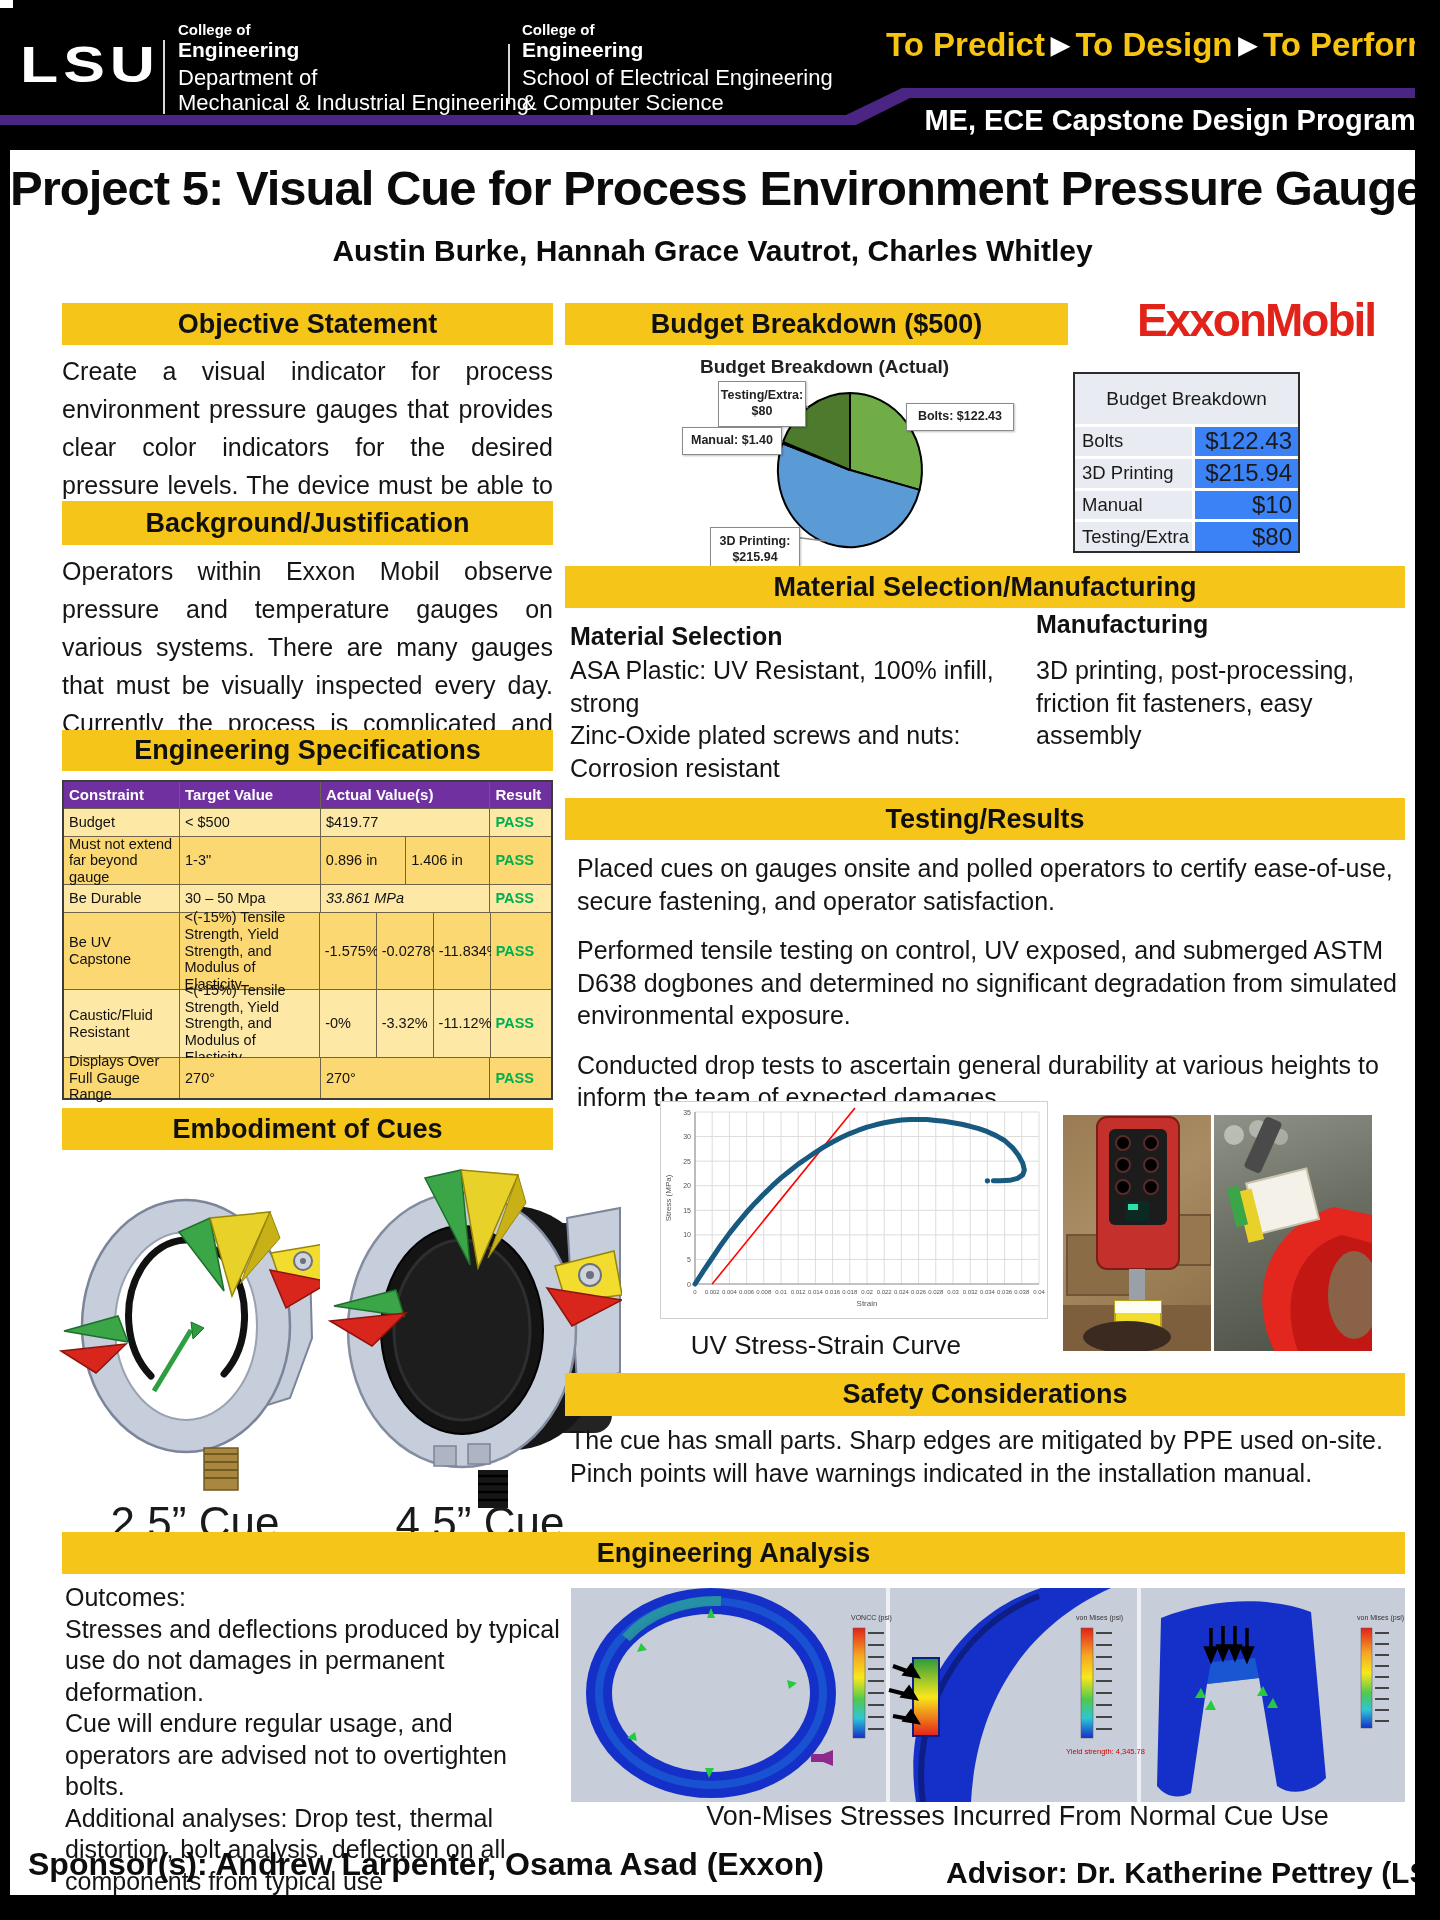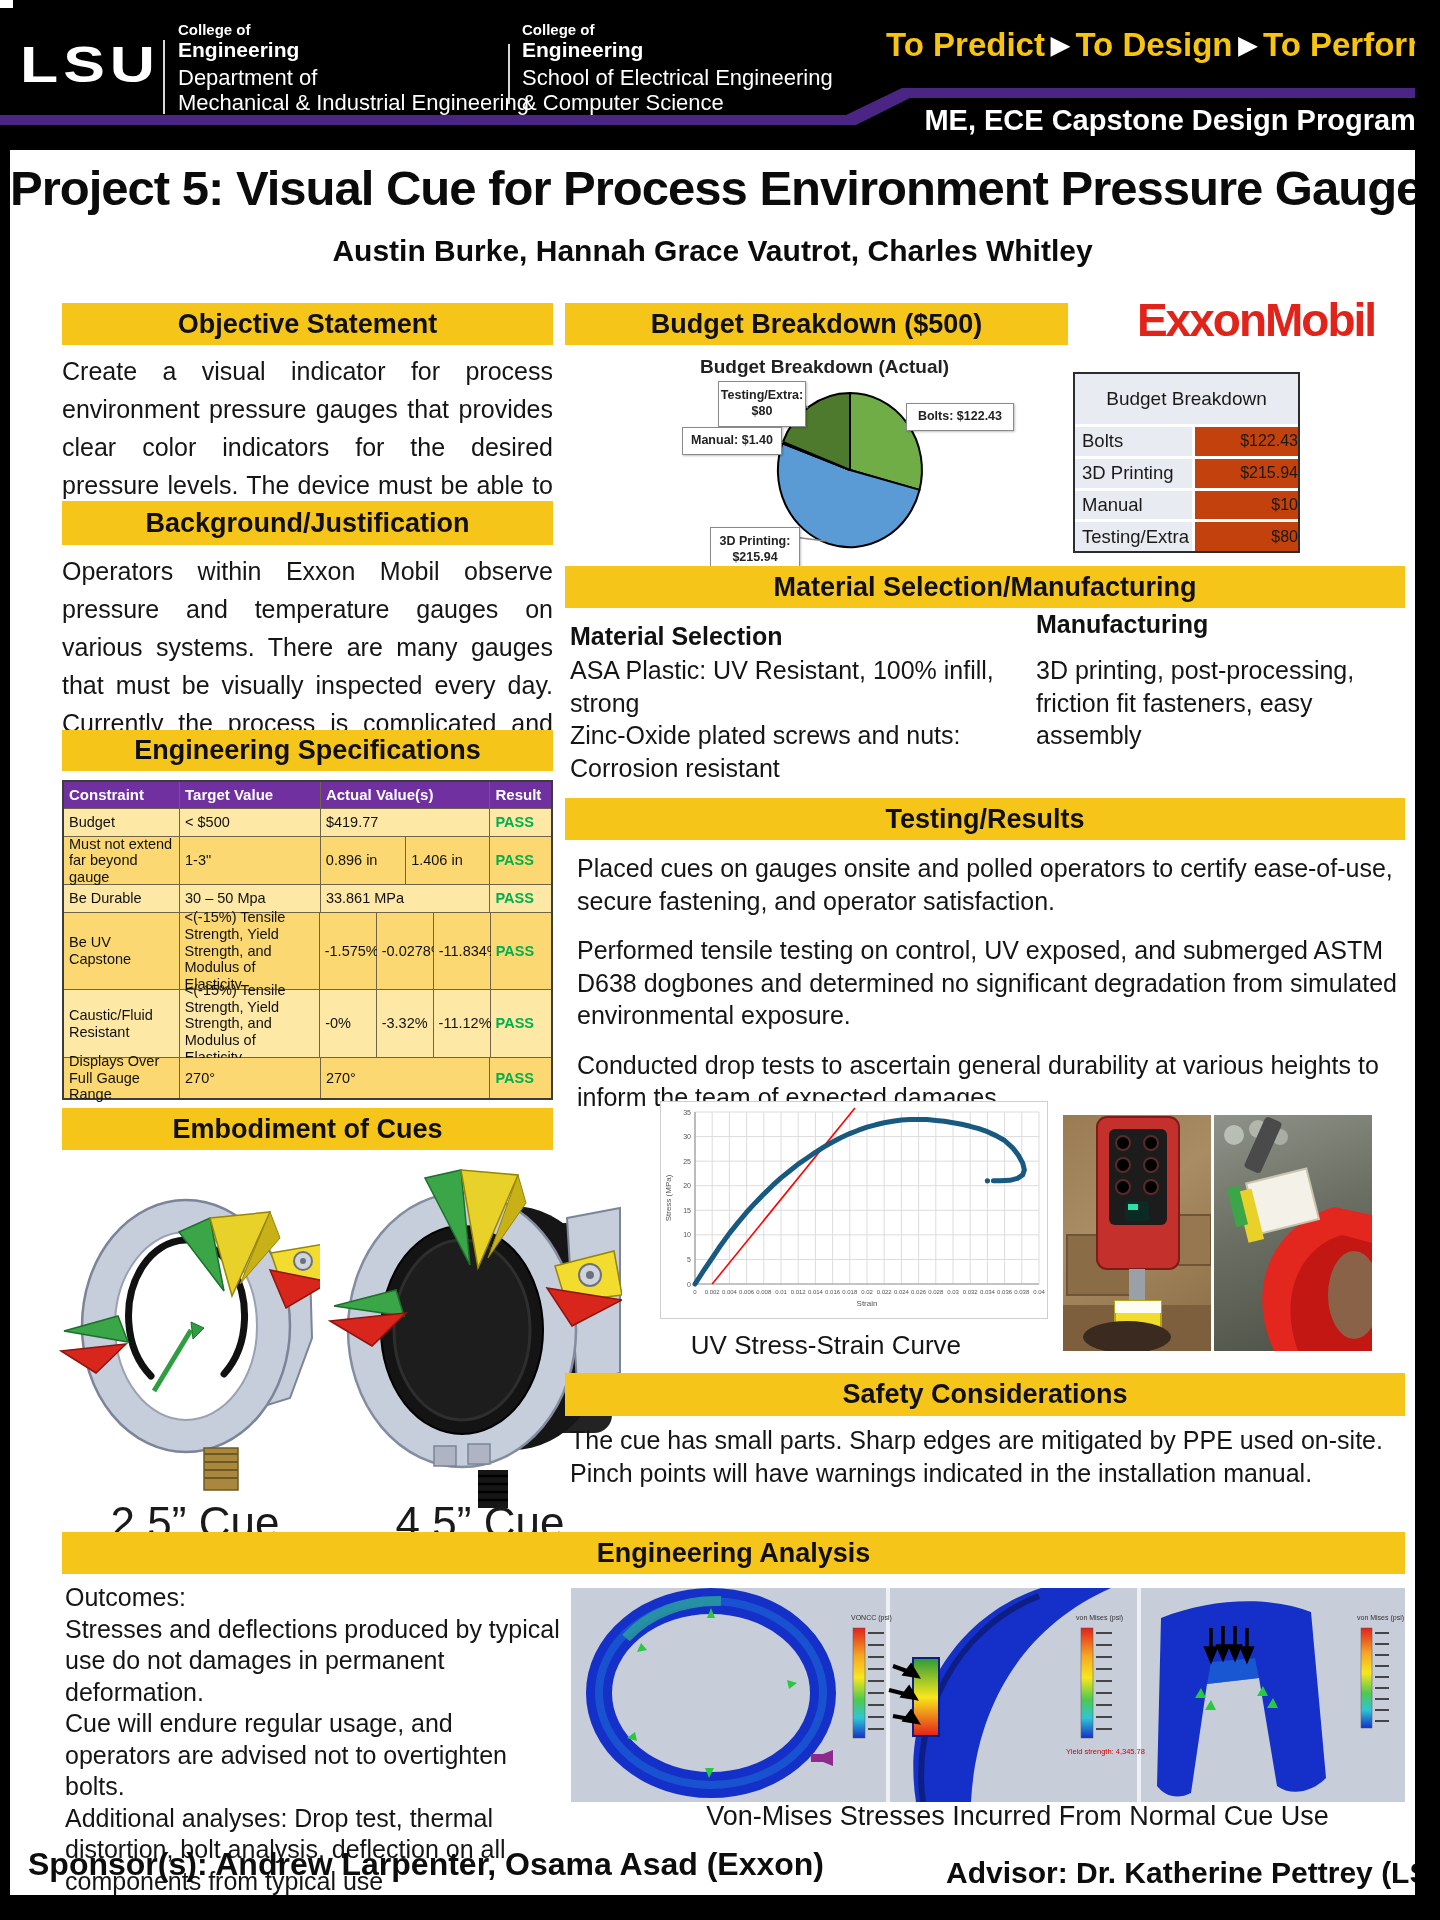--- a/index.html
+++ b/index.html
@@ -53,22 +53,22 @@
            display:flex;flex-direction:column;align-items:center;justify-content:center;
            font-size:12.5px;font-weight:bold;color:#222;text-align:center;line-height:1.25;}
   .budget-table{left:1073px;top:372px;width:227px;height:181px;border:2px solid #2c2c2c;background:#fff;
                 box-sizing:border-box;display:flex;flex-direction:column;}
   .bt-title{background:#E9EBF2;flex:0 0 50px;display:flex;align-items:center;justify-content:center;
             font-size:19px;color:#1a1a1a;margin-bottom:3px;}
   .bt-row{flex:1;display:flex;margin-bottom:3px;}
   .bt-row:last-child{margin-bottom:0;}
   .bt-label{background:#E9EBF2;flex:0 0 110px;margin-right:3px;display:flex;align-items:center;
             padding-left:7px;font-size:18.5px;color:#1a1a1a;}
-  .bt-value{background:#c2410c;flex:1;display:flex;align-items:center;justify-content:flex-end;
-            font-size:16px;color:#1a1a1a;}
+  .bt-value{background:#3b82f6;flex:1;display:flex;align-items:center;justify-content:flex-end;
+            padding-right:6px;font-size:24px;color:#1a1a1a;}
 
   
   .subhead{font-size:25px;font-weight:bold;color:#111;}
   .sublist{font-size:25px;line-height:1.3;color:#151515;}
 
   .chart-panel{left:660px;top:1101px;width:388px;height:218px;background:#fff;border:1px solid #cfcfcf;box-sizing:border-box;}
   .chart-caption{left:661px;top:1330px;width:300px;text-align:right;font-size:26px;color:#151515;}
 
   .photo{overflow:hidden;}
   .p1{background:linear-gradient(145deg,#9a7b53 0%,#a98c63 40%,#8a6c46 100%);}
@@ -144,21 +144,21 @@
       <div class="trow r-dark" style="height: 48px;">
         <div class="tcell" style="width: 117px;">Must not extend far beyond gauge</div>
         <div class="tcell" style="width: 142px;">1-3"</div>
         <div class="tcell" style="width: 86px;">0.896 in</div>
         <div class="tcell" style="width: 85px;">1.406 in</div>
         <div class="tcell pass" style="width: 61px;">PASS</div>
       </div>
       <div class="trow r-light" style="height: 28px;">
         <div class="tcell" style="width: 117px;">Be Durable</div>
         <div class="tcell" style="width: 142px;">30 – 50 Mpa</div>
-        <div class="tcell" style="width: 171px;">33.861 MPa</div>
+        <div class="tcell" style="width: 171px; font-style: italic;">33.861 MPa</div>
         <div class="tcell pass" style="width: 61px;">PASS</div>
       </div>
       <div class="trow r-dark" style="height: 77px;">
         <div class="tcell" style="width: 117px;">Be UV Capstone</div>
         <div class="tcell" style="width: 142px;">&lt;(-15%) Tensile Strength, Yield Strength, and Modulus of Elasticity</div>
         <div class="tcell" style="width: 57px;">-1.575%</div>
         <div class="tcell" style="width: 57px;">-0.0278%</div>
         <div class="tcell" style="width: 57px;">-11.834%</div>
         <div class="tcell pass" style="width: 61px;">PASS</div>
       </div>

